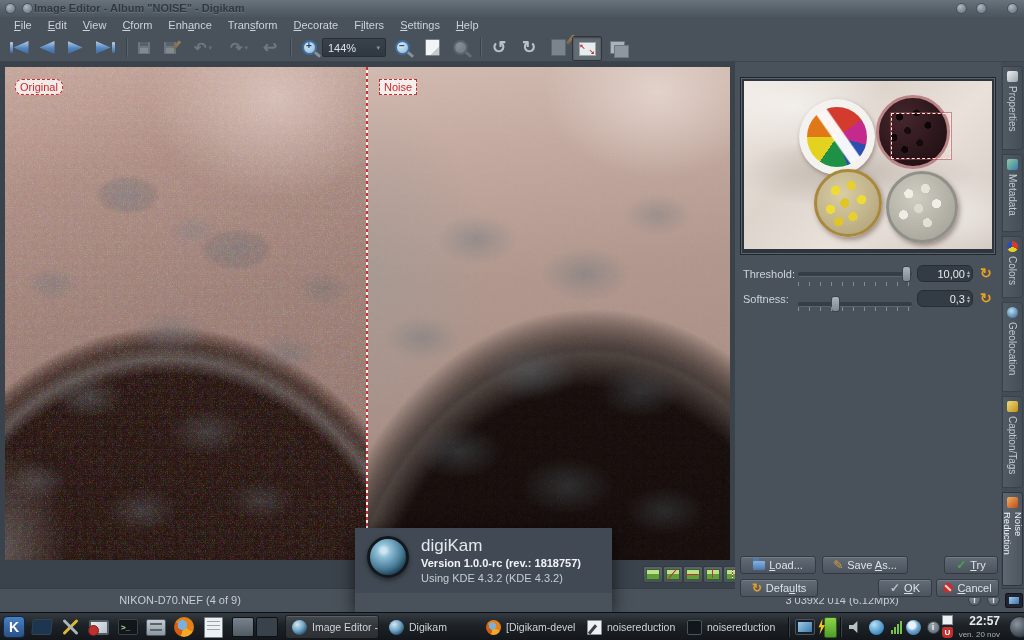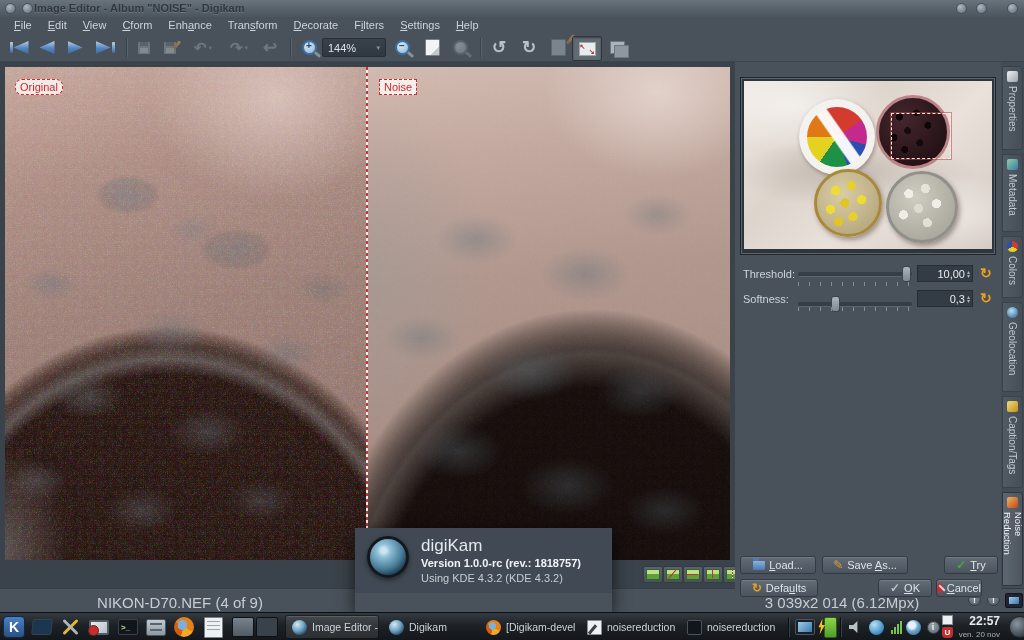--- a/index.html
+++ b/index.html
@@ -113,21 +113,21 @@
   .vm-ic{width:12px;height:9px;background:linear-gradient(180deg,#bfe08a 45%,#5f9e3f 45%);
     border:1px solid #3a5f28;position:relative;}
   .vm-ic.vline::before{content:"";position:absolute;left:5px;top:-1px;width:1px;height:9px;background:#c43030;}
   .vm-ic.vdash::before{content:"";position:absolute;left:5px;top:-1px;width:1px;height:9px;
     background:repeating-linear-gradient(180deg,#c43030 0 2px,#fff 2px 3px);}
   .vm-ic.hline::before{content:"";position:absolute;left:-1px;top:4px;width:12px;height:1px;background:#c43030;}
   .vm-ic.diag::before{content:"";position:absolute;left:5px;top:-2px;width:1px;height:12px;background:#c43030;transform:rotate(40deg);}
 
   
   #statusbar{left:0;top:588px;width:1024px;height:24px;background:#49525b;border-top:1px solid #353c44;box-sizing:border-box;}
-  .status-text{font-size:15px;color:#c6cdd3;top:5px;}
+  .status-text{font-size:11px;color:#c6cdd3;top:5px;}
   .exp-ic{width:13px;height:13px;border-radius:50%;top:4px;
     background:radial-gradient(circle at 38% 32%,#818b94,#4e575f);
     border:1px solid #333a41;box-sizing:border-box;color:#e8ecef;font-size:9px;font-weight:bold;
     display:flex;align-items:center;justify-content:center;}
   .cm-ic{width:16px;height:13px;top:4px;background:#223;border:1px solid #12161a;border-radius:2px;
     display:flex;align-items:center;justify-content:center;}
   .cm-ic i{display:block;width:10px;height:7px;background:linear-gradient(135deg,#9ecbe8,#3a79ad);}
 
   
   #right-panel{left:735px;top:72px;width:266px;height:526px;background:#49525b;}
@@ -178,21 +178,21 @@
       radial-gradient(circle at 40% 35%, #cfccc2, #a9a69c 80%);
     box-shadow:2px 3px 5px rgba(90,70,60,.5);}
   #thumb-selection{position:absolute;left:147px;top:32px;width:58px;height:44px;
     border:1px dashed #f0f0f0;box-shadow:0 0 0 1px rgba(200,60,60,.55);}
 
   .fld-label{font-size:11px;color:#ccd3d9;width:56px;text-align:left;}
   .slider-groove{height:4px;background:#353d46;border-radius:2px;border-bottom:1px solid #5a646e;position:relative;}
   .slider-handle{position:absolute;top:-6px;width:9px;height:16px;border-radius:3px;
     background:linear-gradient(180deg,#aab4bd,#7e8892);border:1px solid #3a424a;box-sizing:border-box;}
   .ticks{height:4px;background:repeating-linear-gradient(90deg,#828c95 0 1px,rgba(0,0,0,0) 1px 11px);}
-  .spinbox{width:56px;height:17px;background:#333b44;border:1px solid #262d34;border-radius:0;
+  .spinbox{width:56px;height:17px;background:#333b44;border:1px solid #262d34;border-radius:6px;
     color:#e8ecef;font-size:11px;display:flex;align-items:center;justify-content:flex-end;
     padding-right:2px;box-sizing:border-box;gap:2px;}
   .spin-arrows{display:flex;flex-direction:column;line-height:4px;font-size:6px;color:#aab4bc;}
   .revert-ic{font-size:14px;font-weight:bold;color:#e8a020;line-height:1;transform:scaleX(-1);}
 
   .btn{background:linear-gradient(180deg,#626c76,#4b545e);border:1px solid #333a42;border-radius:3px;
     color:#dde2e6;font-size:11px;display:flex;align-items:center;justify-content:center;gap:4px;
     box-sizing:border-box;height:18px;box-shadow:inset 0 1px 0 rgba(255,255,255,.12);}
   .ic-check{color:#3fae3f;font-weight:bold;font-size:12px;line-height:1;}
   .ic-check.grey{color:#b9c1c8;}
@@ -507,21 +507,21 @@
       <span><span></span><span class="ak">T</span><span>ry</span></span>
     </div>
     <div class="abs btn" style="left:5px;top:507px;width:78px;">
       <span class="revert-ic" style="position:static;font-size:12px;">↺</span>
       <span><span>Defa</span><span class="ak">u</span><span>lts</span></span>
     </div>
     <div class="abs btn" style="left:143px;top:507px;width:54px;">
       <span class="ic-check grey">✓</span>
       <span><span></span><span class="ak">O</span><span>K</span></span>
     </div>
-    <div class="abs btn" style="left:201px;top:507px;width:46px;">
+    <div class="abs btn" style="left:201px;top:507px;width:63px;">
       <i class="ic-cancel"></i>
       <span><span></span><span class="ak">C</span><span>ancel</span></span>
     </div>
   </div>
 
   <div id="tabstrip" class="abs">
     <div class="abs vtab" style="top:4px;height:84px;">
         <span class="vtab-ic" style="background:linear-gradient(135deg,#eef1f3,#9aa4ad);"></span>
         <span>Properties</span>
       </div>

